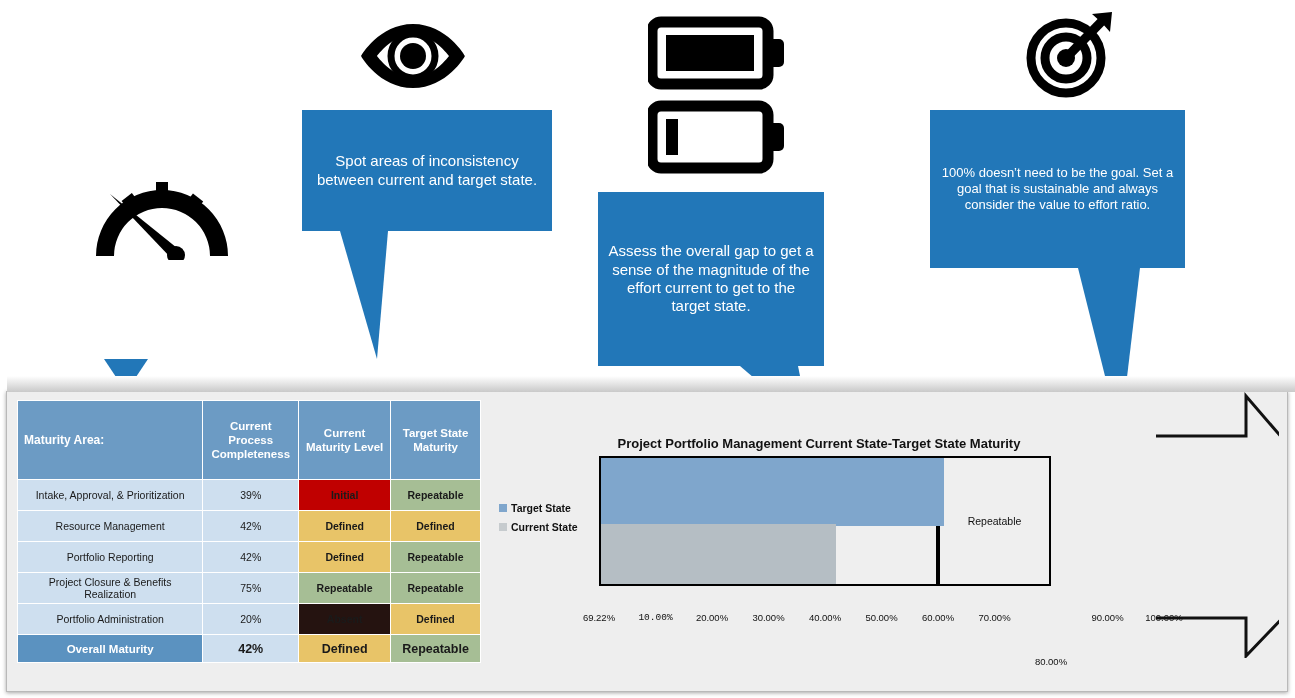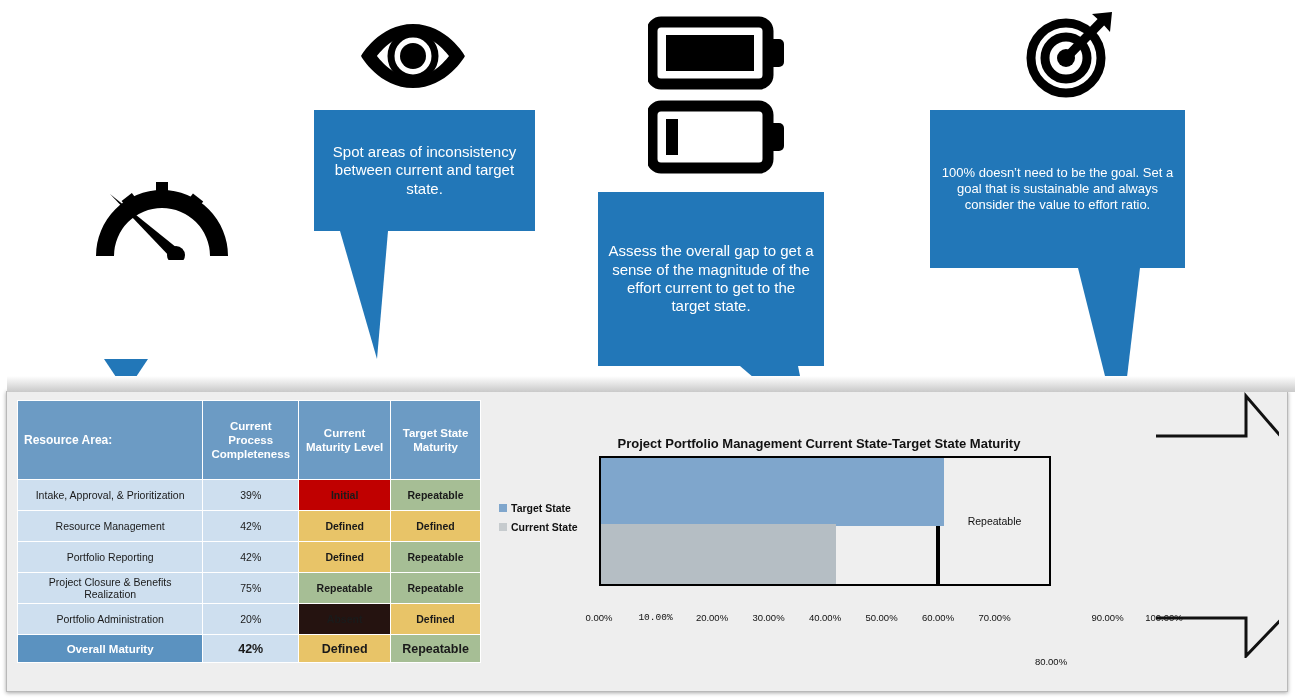--- a/index.html
+++ b/index.html
@@ -145,21 +145,21 @@
       <circle cx="42" cy="48" r="35" fill="none" stroke="#000" stroke-width="9"></circle>
       <circle cx="42" cy="48" r="21" fill="none" stroke="#000" stroke-width="9"></circle>
       <circle cx="42" cy="48" r="9" fill="#000"></circle>
       <path d="M42 48 L80 9" stroke="#000" stroke-width="9" stroke-linecap="butt"></path>
       <path d="M68 4 L88 2 L86 22 L78 13 Z" fill="#000"></path>
     </svg>
   </div>
 
   <div class="tail" style="left:104px;top:359px;border-left:22px solid transparent;border-right:22px solid transparent;border-top:33px solid #2277B8;"></div>
 
-  <div class="callout" style="left:314px;top:110px;width:221px;height:121px;">
+  <div class="callout" style="left:302px;top:110px;width:250px;height:121px;">
     <div class="ctext" style="font-size:15px;">Spot areas of inconsistency between current and target state.</div>
   </div>
   <svg style="position:absolute;left:340px;top:231px;" width="60" height="128">
     <polygon points="0,0 48,0 37,128" fill="#2277B8"></polygon>
   </svg>
 
   <div class="callout" style="left:598px;top:192px;width:226px;height:174px;">
     <div class="ctext" style="font-size:15px;">Assess the overall gap to get a sense of the magnitude of the effort current to get to the target state.</div>
   </div>
   <svg style="position:absolute;left:740px;top:366px;" width="90" height="62">
@@ -172,21 +172,21 @@
   <svg style="position:absolute;left:1078px;top:268px;" width="70" height="170">
     <polygon points="0,0 62,0 42,168" fill="#2277B8"></polygon>
   </svg>
 
   <div class="panel">
     <div class="panel-strip"></div>
 
     <table class="mat">
       <thead>
         <tr>
-          <th class="pa" style="width:186px;">Resource Area:</th>
+          <th class="pa" style="width:186px;">Maturity Area:</th>
           <th style="width:96px;">Current Process Completeness</th>
           <th style="width:92px;">Current Maturity Level</th>
           <th style="width:90px;">Target State Maturity</th>
         </tr>
       </thead>
       <tbody>
         <tr>
           <td class="area">Intake, Approval, &amp; Prioritization</td>
           <td class="pct">39%</td>
           <td class="lvl c-initial">Initial</td>
@@ -257,21 +257,21 @@
         </div>
         <div class="seg" style="left:60%;width:20%;">
           <div class="lbl">Repeatable</div>
         </div>
 
         <div class="barT" id="barTarget" style="width: calc(61% - 2px); background: rgb(127, 166, 204);"></div>
         <div class="barC" id="barCurrent" style="width: calc(42% - 2px); background: rgb(181, 190, 196);"></div>
       </div>
 
       <div class="axis" id="xaxis">
-          <span class="tick" style="left: 0%;">0.00%</span>
+          <span class="tick" style="left: 0%;">69.22%</span>
           <span class="tick" style="left: 10%; font-family: Liberation Mono, monospace;">10.00%</span>
           <span class="tick" style="left: 20%;">20.00%</span>
           <span class="tick" style="left: 30%;">30.00%</span>
           <span class="tick" style="left: 40%;">40.00%</span>
           <span class="tick" style="left: 50%;">50.00%</span>
           <span class="tick" style="left: 60%;">60.00%</span>
           <span class="tick" style="left: 70%;">70.00%</span>
           <span class="tick" style="left: 80%; margin-top: 44px;">80.00%</span>
           <span class="tick" style="left: 90%;">90.00%</span>
           <span class="tick" style="left: 100%;">100.00%</span>

